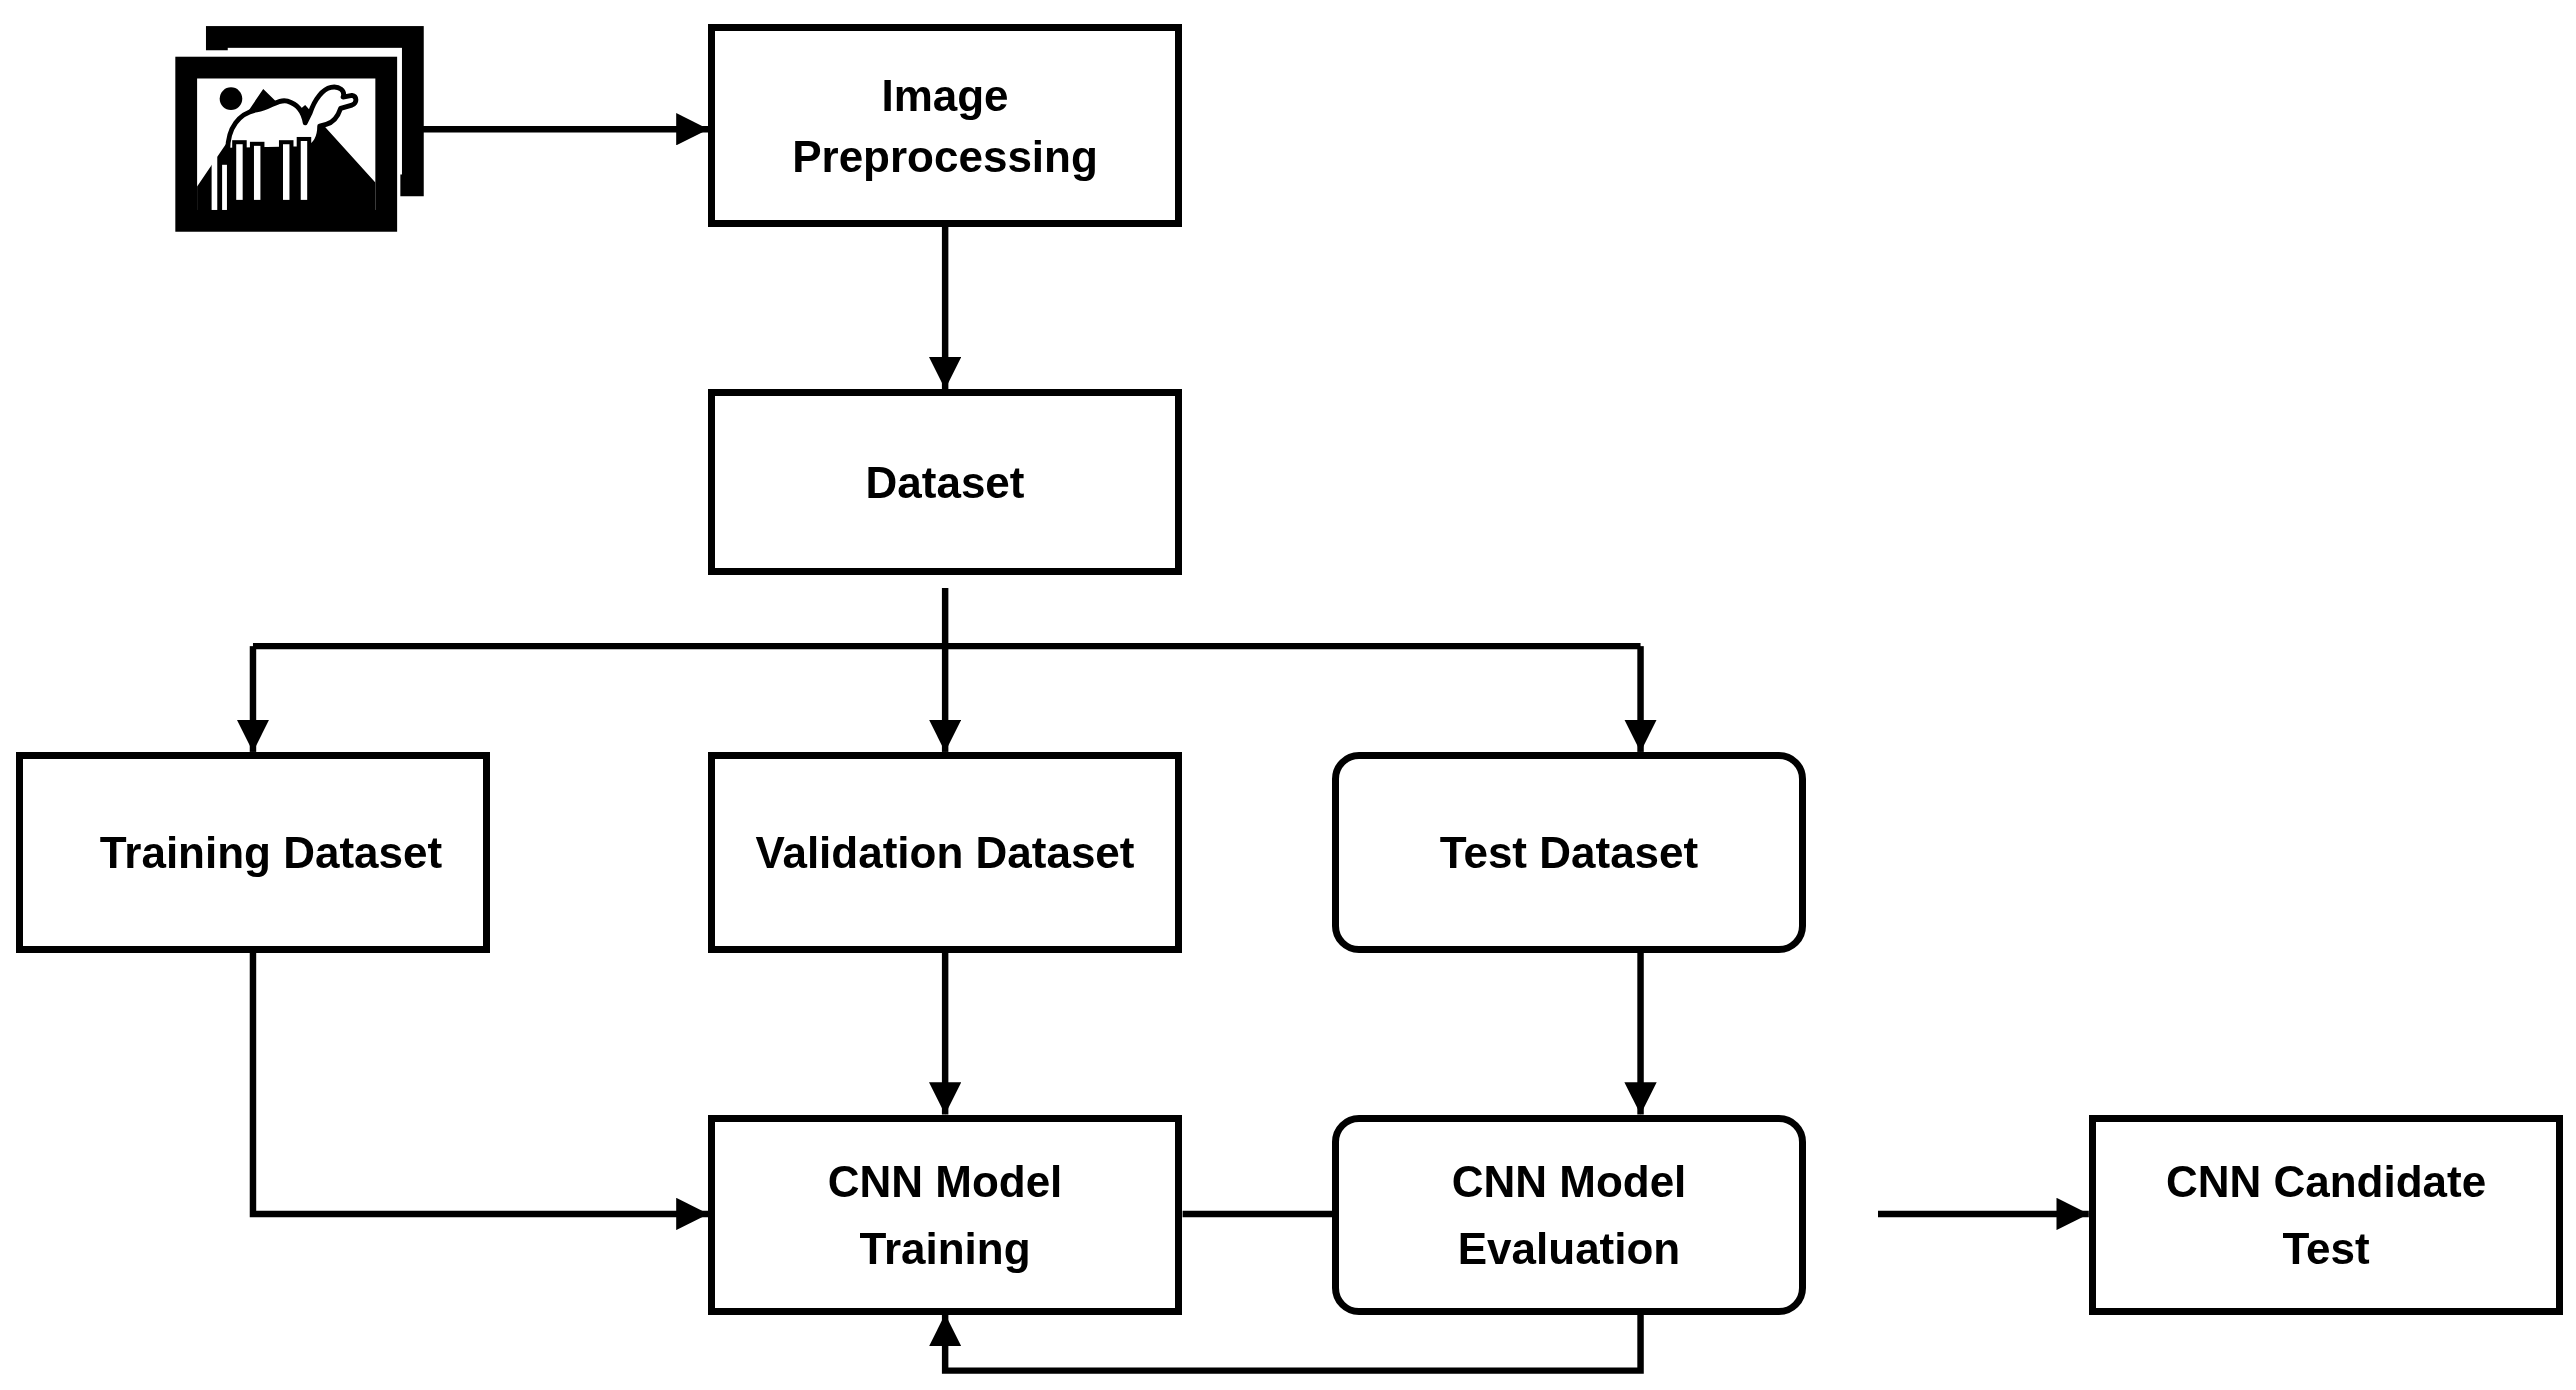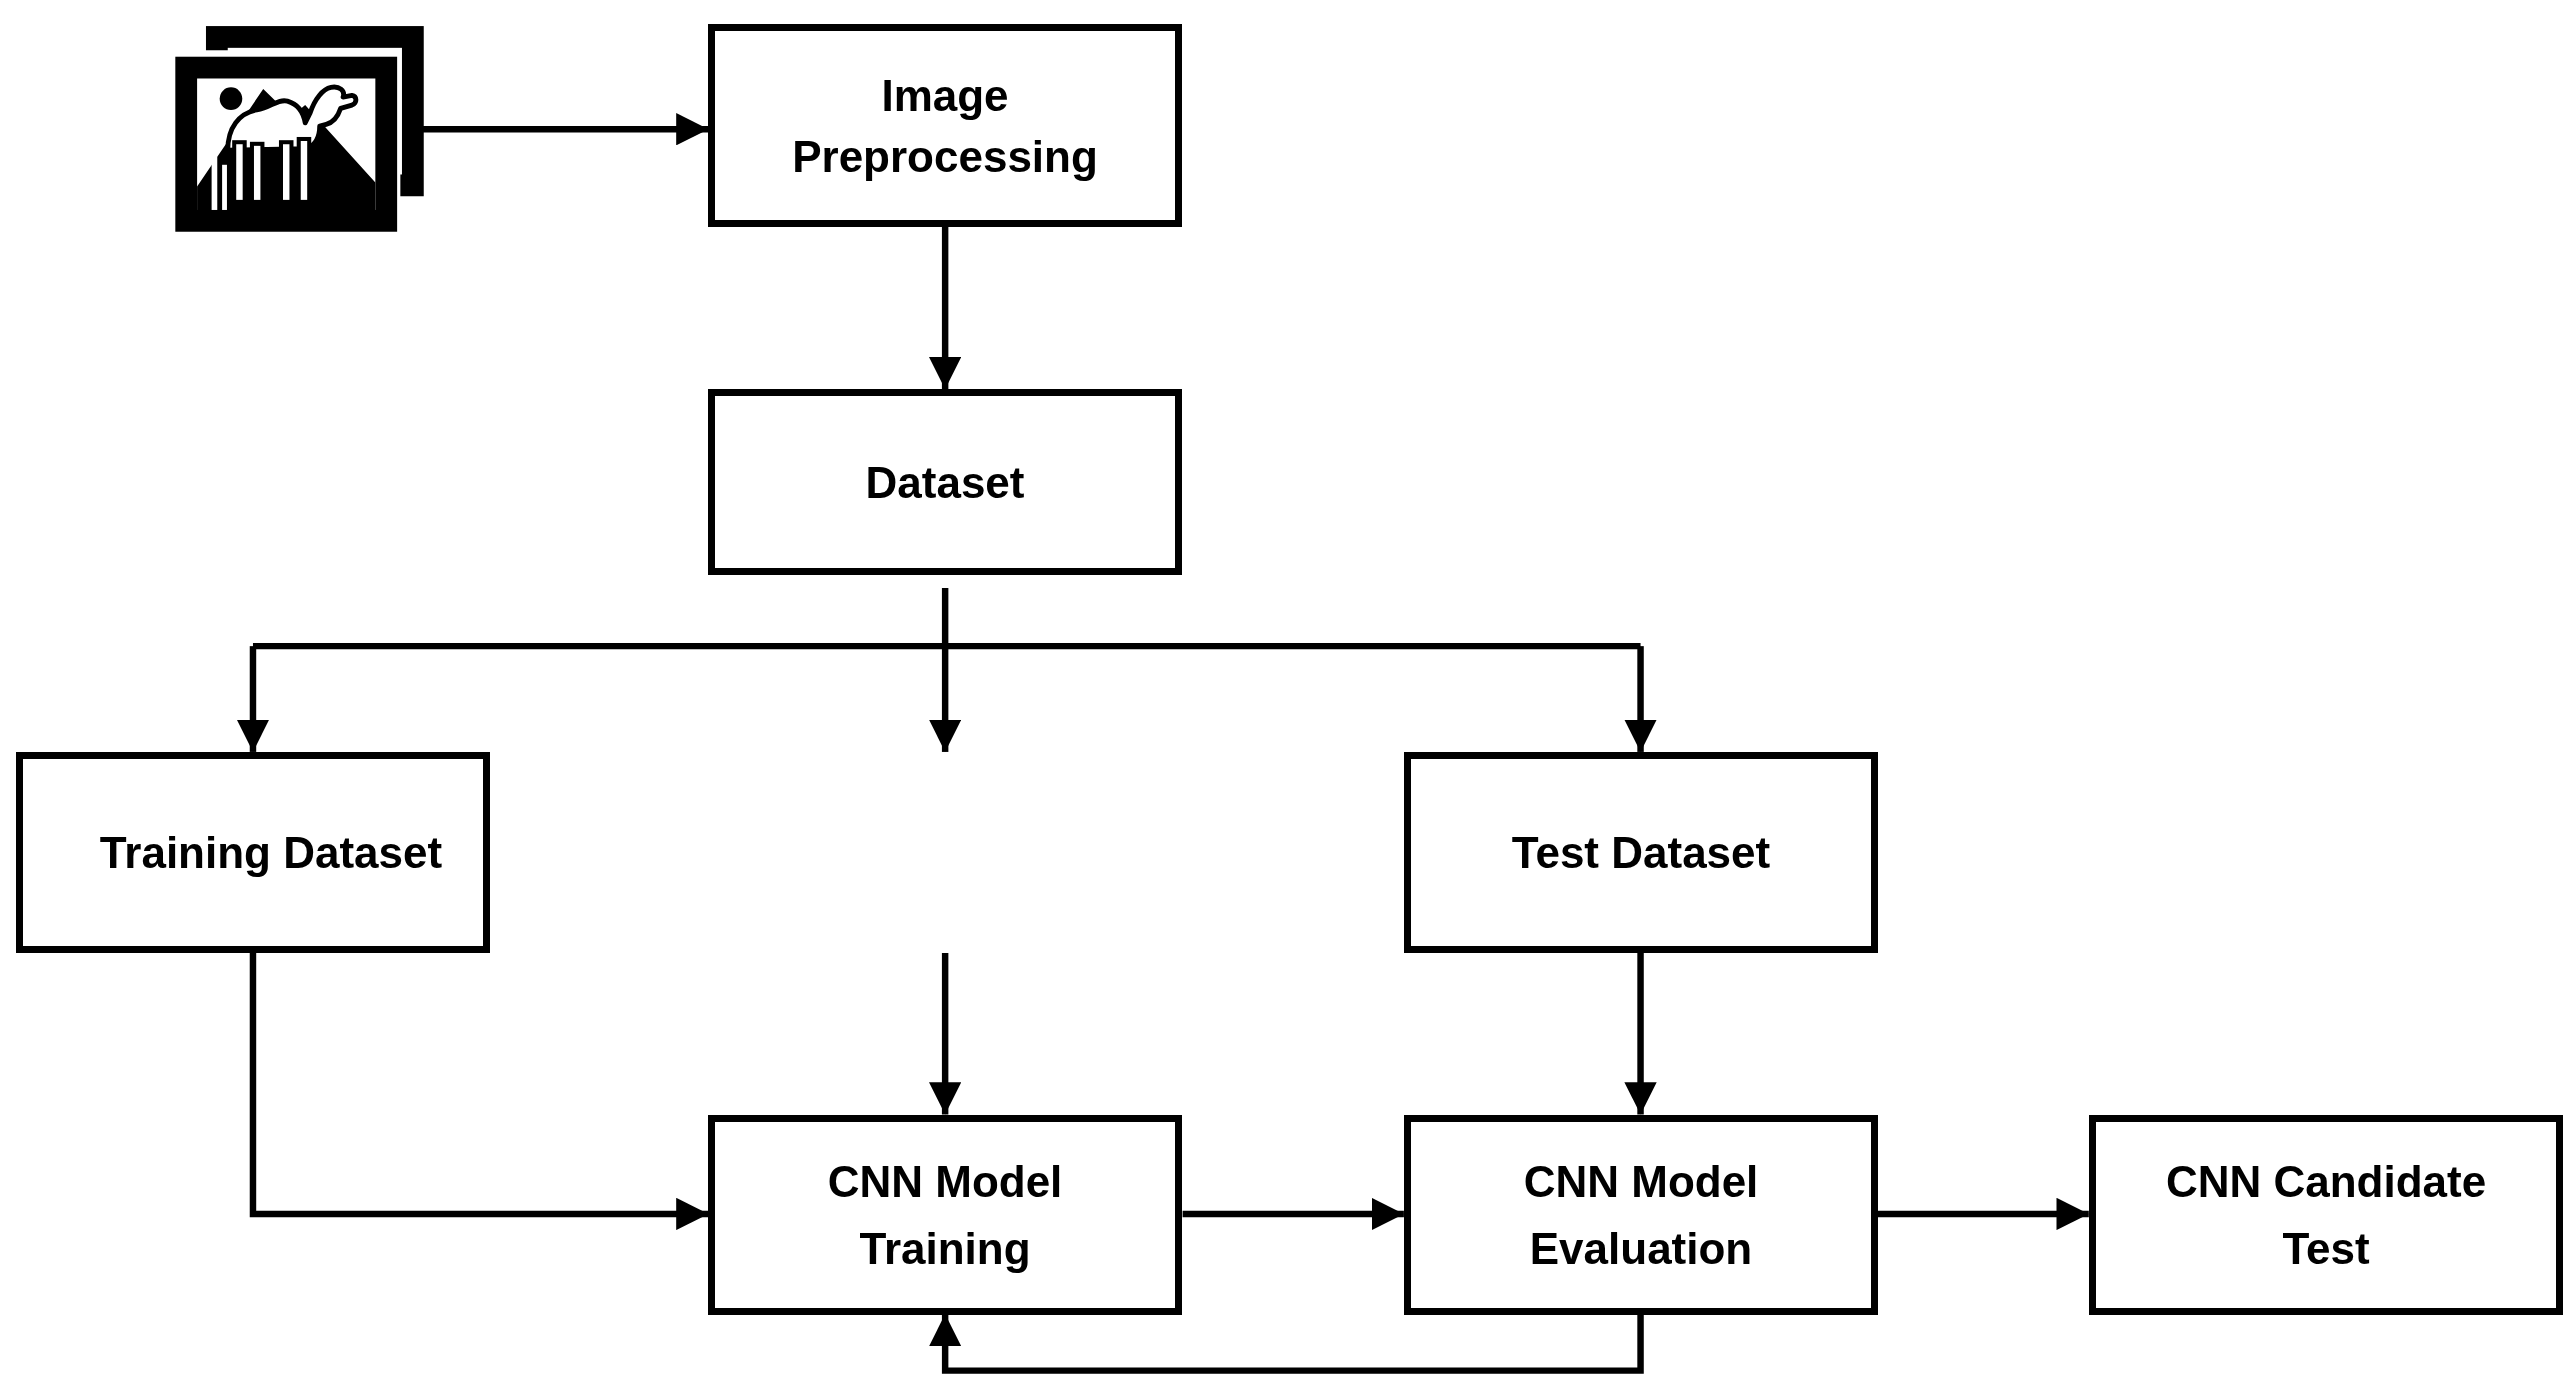--- a/index.html
+++ b/index.html
@@ -44,21 +44,21 @@
     line-height: 61px;
     letter-spacing: 0px;
   }
   .node span { display: block; white-space: nowrap; }
   .row1 { top: 24px;  height: 203px; }
   .row2 { top: 389px; height: 186px; }
   .row3 { top: 752px; height: 201px; }
   .row4 { top: 1115px; height: 200px; gap: 6px; }
   .col1 { left: 16px; padding-left: 36px; }
   .col2 { left: 708px; text-align: center; }
-  .col3 { left: 1404px; }
+  .col3 { left: 1332px; border-radius: 27px; }
   .col4 { left: 2089px; }
   .images-icon {
     position: absolute;
     left: 160px;
     top: 21px;
     width: 271px;
     height: 215px;
   }
 </style>
 </head>
@@ -121,20 +121,24 @@
   <div class="node row2 col2">
     <span>Dataset</span>
     <span></span>
   </div>
 
   <div class="node row3 col1">
     <span>Training Dataset</span>
     <span></span>
   </div>
 
+  <div class="node row3 col2">
+    <span>Validation Dataset</span>
+    <span></span>
+  </div>
 
   <div class="node row3 col3">
     <span>Test Dataset</span>
     <span></span>
   </div>
 
   <div class="node row4 col2">
     <span>CNN Model</span>
     <span>Training</span>
   </div>

